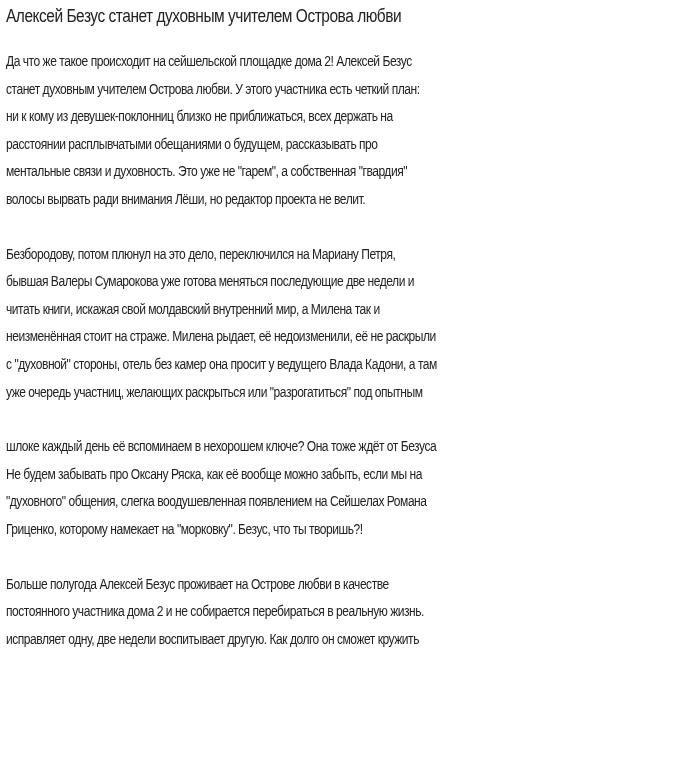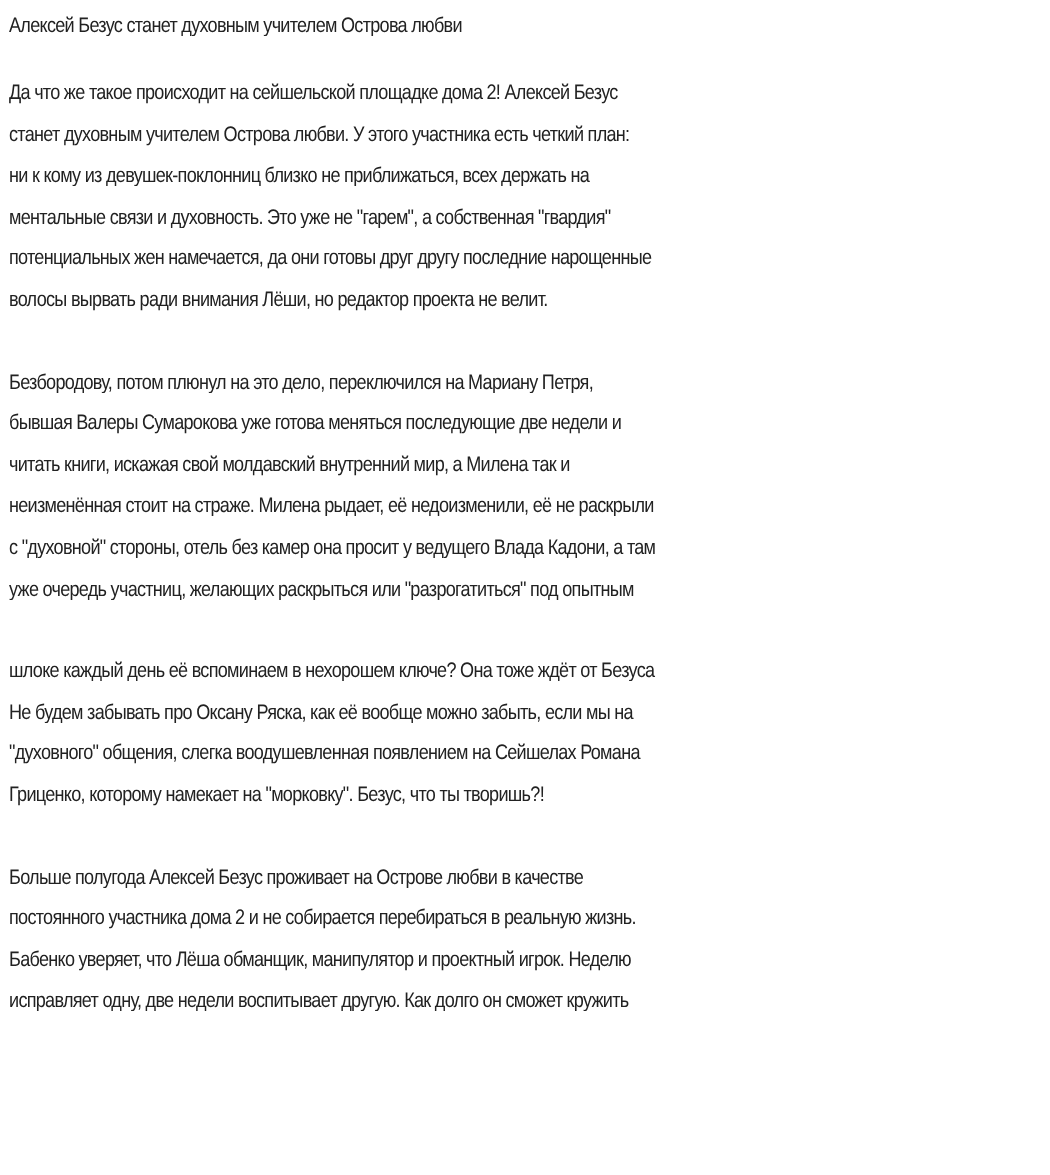--- a/index.html
+++ b/index.html
@@ -3,43 +3,43 @@
 <meta charset="utf-8">
 <style>
   html, body { margin: 0; padding: 0; background: #ffffff; }
   body {
     width: 700px; height: 783px; overflow: hidden;
     font-family: "Liberation Sans", "DejaVu Sans", sans-serif;
     color: #222222;
   }
   .article { padding: 2px 0 0 6px; width: 690px; }
   .title {
-    font-size: 14px; line-height: 28px; margin: 0 0 18px 0;
+    font-size: 18px; line-height: 28px; margin: 0 0 18px 0;
     font-weight: normal; letter-spacing: -0.55px; transform-origin: left top;
   }
   .para {
     font-size: 14px; line-height: 27.6px; margin: 0 0 27px 0;
     letter-spacing: -0.55px; white-space: nowrap; text-decoration: underline;
   }
   .para .line { display: block; }
   .para.last { margin-bottom: 0; }
   .cond { display: inline-block; transform: scaleX(0.86); transform-origin: left center; white-space: nowrap; }
 </style>
 </head>
 <body>
 
 <div class="article">
   <div class="title"><span class="cond">Алексей Безус станет духовным учителем Острова любви</span></div>
 
   <div class="para">
     <span class="line"><span class="cond">Да что же такое происходит на сейшельской площадке дома 2! Алексей Безус</span></span>
     <span class="line"><span class="cond">станет духовным учителем Острова любви. У этого участника есть четкий план:</span></span>
     <span class="line"><span class="cond">ни к кому из девушек-поклонниц близко не приближаться, всех держать на</span></span>
+    <span class="line"><span class="cond">расстоянии расплывчатыми обещаниями о будущем, рассказывать про</span></span>
     <span class="line"><span class="cond">ментальные связи и духовность. Это уже не "гарем", а собственная "гвардия"</span></span>
-    <span class="line"><span class="cond">потенциальных жен намечается, да они готовы друг другу последние нарощенные</span></span>
     <span class="line"><span class="cond">волосы вырвать ради внимания Лёши, но редактор проекта не велит.</span></span>
   </div>
 
   <div class="para">
     <span class="line"><span class="cond">Безбородову, потом плюнул на это дело, переключился на Мариану Петря,</span></span>
     <span class="line"><span class="cond">бывшая Валеры Сумарокова уже готова меняться последующие две недели и</span></span>
     <span class="line"><span class="cond">читать книги, искажая свой молдавский внутренний мир, а Милена так и</span></span>
     <span class="line"><span class="cond">неизменённая стоит на страже. Милена рыдает, её недоизменили, её не раскрыли</span></span>
     <span class="line"><span class="cond">с "духовной" стороны, отель без камер она просит у ведущего Влада Кадони, а там</span></span>
     <span class="line"><span class="cond">уже очередь участниц, желающих раскрыться или "разрогатиться" под опытным</span></span>
@@ -48,18 +48,17 @@
   <div class="para">
     <span class="line"><span class="cond">шлоке каждый день её вспоминаем в нехорошем ключе? Она тоже ждёт от Безуса</span></span>
     <span class="line"><span class="cond">Не будем забывать про Оксану Ряска, как её вообще можно забыть, если мы на</span></span>
     <span class="line"><span class="cond">"духовного" общения, слегка воодушевленная появлением на Сейшелах Романа</span></span>
     <span class="line"><span class="cond">Гриценко, которому намекает на "морковку". Безус, что ты творишь?!</span></span>
   </div>
 
   <div class="para last">
     <span class="line"><span class="cond">Больше полугода Алексей Безус проживает на Острове любви в качестве</span></span>
     <span class="line"><span class="cond">постоянного участника дома 2 и не собирается перебираться в реальную жизнь.</span></span>
-    <span class="line"><span class="cond">Бабенко уверяет, что Лёша обманщик, манипулятор и проектный игрок. Неделю</span></span>
     <span class="line"><span class="cond">исправляет одну, две недели воспитывает другую. Как долго он сможет кружить</span></span>
 
   </div>
 
 </div>
 
 </body></html>

